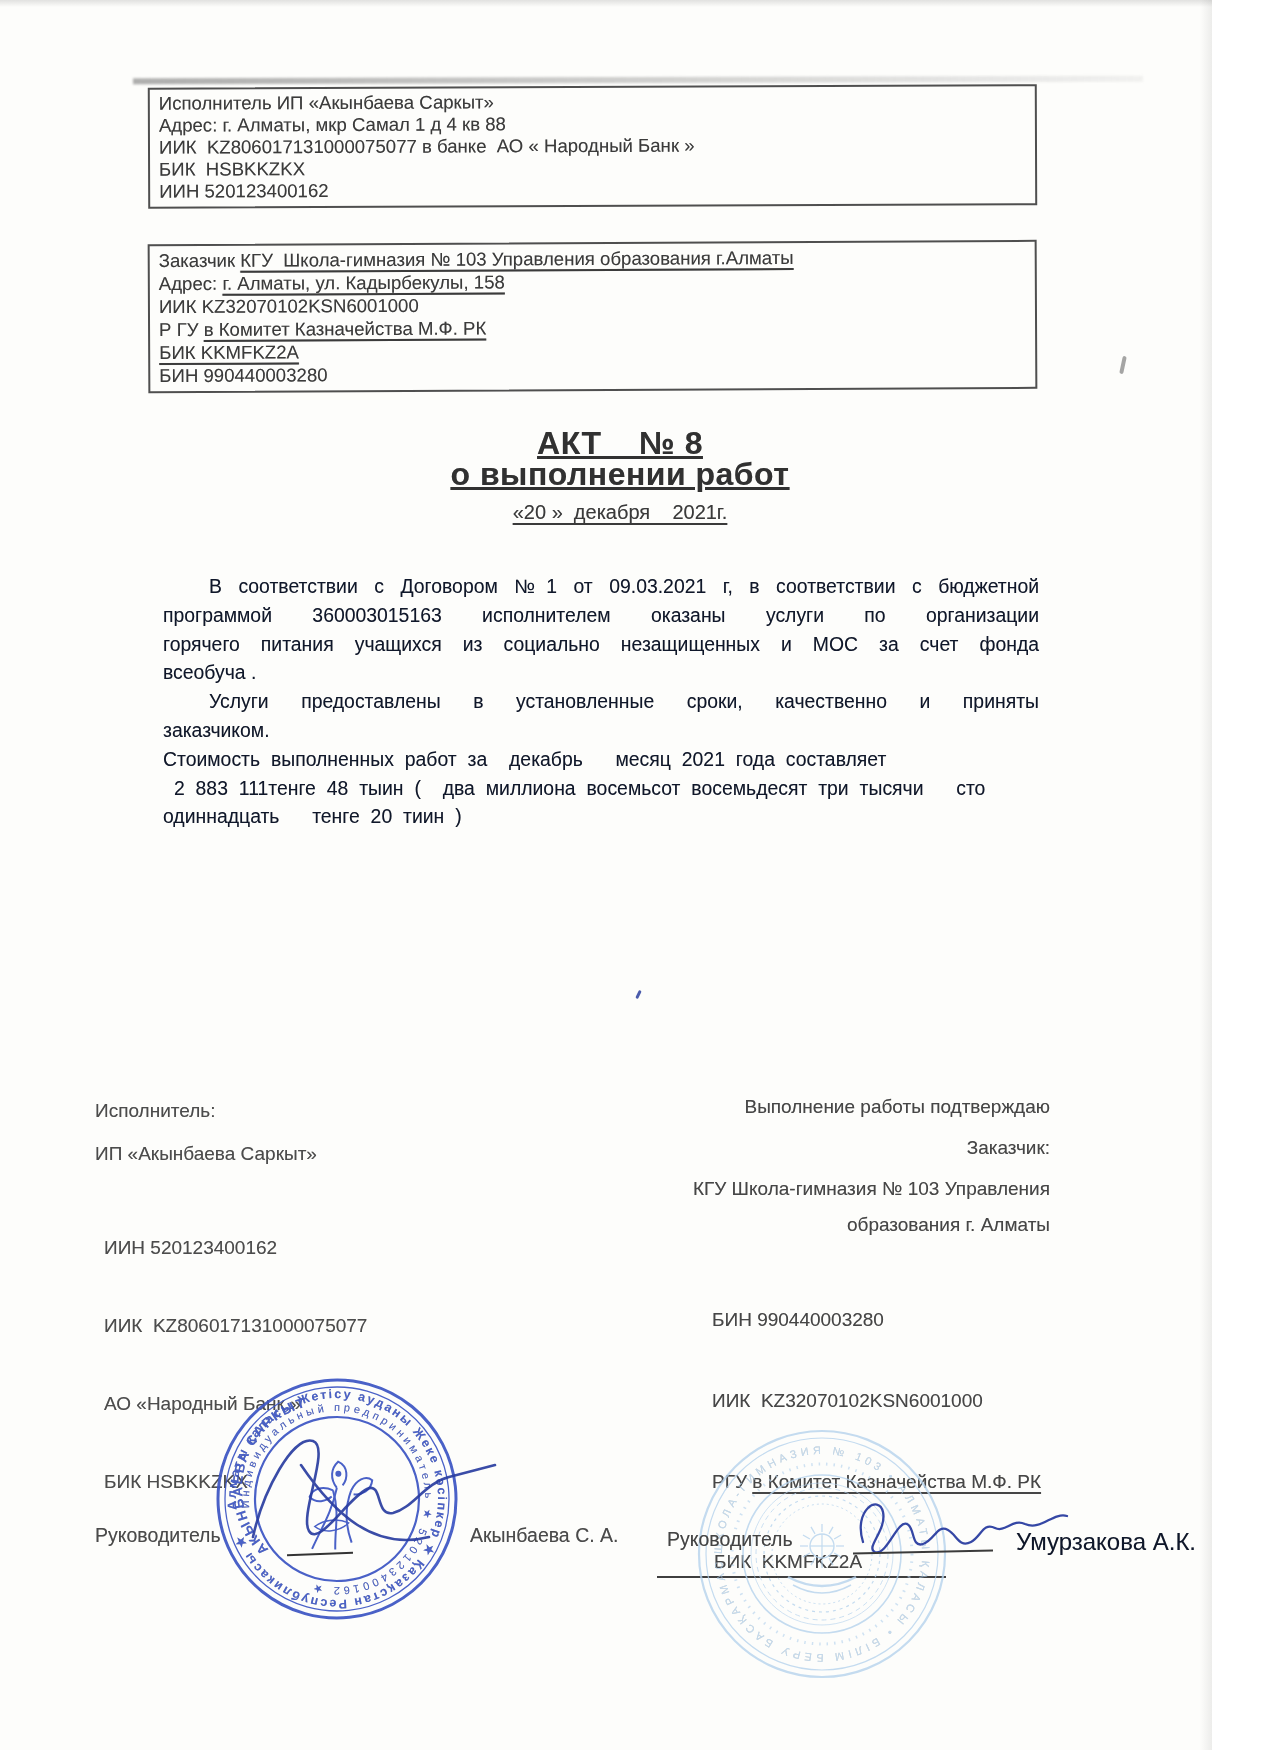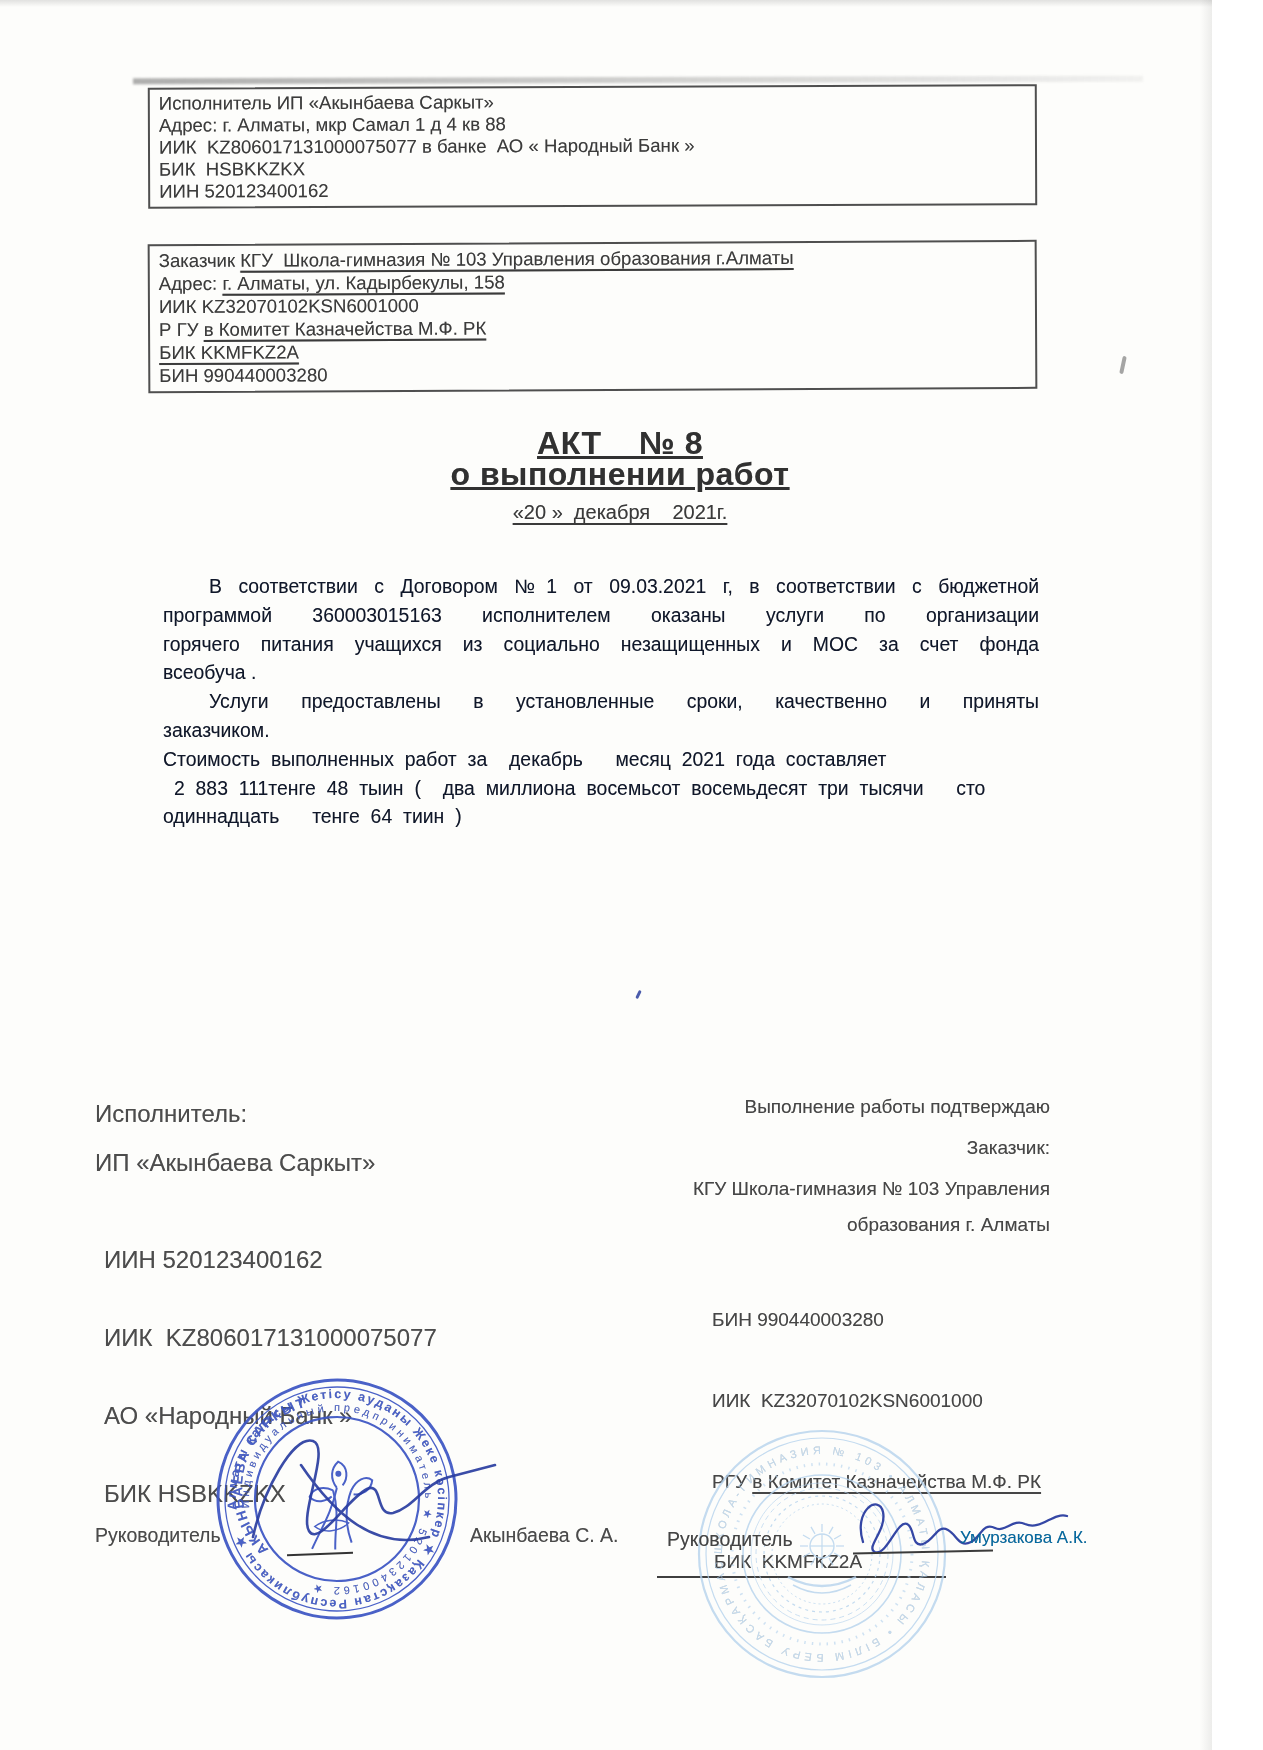--- a/index.html
+++ b/index.html
@@ -36,40 +36,40 @@
 
   
   .body-text{position:absolute;left:163px;top:572px;width:876px;font-size:19.4px;
     line-height:28.8px;color:#0f172a;}
   .jline{text-align:justify;text-align-last:justify;}
   .lline{white-space:pre-wrap;}
   .ind{text-indent:46px;}
   .wsp{word-spacing:5.5px;}
 
   
-  .col-exec{position:absolute;left:95px;top:1100px;font-size:24px;color:#4c4c4c;}
+  .col-exec{position:absolute;left:95px;top:1100px;font-size:19px;color:#4c4c4c;}
   .ce-title{margin-bottom:21px;}
   .ce-name{margin-bottom:18px;}
   .ce-detail{padding-left:9px;line-height:26px;white-space:pre-wrap;}
 
   .col-cust{position:absolute;left:588px;top:1096px;width:462px;font-size:19px;color:#464646;}
   .cc-center{text-align:right;}
   .cc-confirm{margin-bottom:19px;}
   .cc-title{margin-bottom:19px;}
   .cc-n1{margin-bottom:14px;}
   .cc-n2{margin-bottom:16px;}
   .cc-detail{padding-left:124px;line-height:27px;white-space:pre-wrap;}
   .cc-bik{margin-left:69px;margin-top:2px;width:232px;padding-left:57px;padding-bottom:3px;
     border-bottom:2px solid #3f3f3f;white-space:pre;}
 
   
   .sig-label-l{position:absolute;left:95px;top:1524px;font-size:19.5px;color:#4a4a4a;}
   .sig-name-l{position:absolute;left:470px;top:1524px;font-size:19.5px;color:#4a4a4a;}
   .sig-label-r{position:absolute;left:667px;top:1528px;font-size:19.5px;color:#444;}
-  .sig-name-r{position:absolute;left:960px;top:1528px;font-size:17px;color:#0369a1;}
+  .sig-name-r{position:absolute;left:1016px;top:1528px;font-size:24px;color:#0f172a;}
   .sig-underline-r{position:absolute;left:853px;top:1551px;width:140px;height:2px;background:#3b3b3b;transform:rotate(-1.2deg);}
   .sig-shortline-l{position:absolute;left:287px;top:1553px;width:66px;height:2px;background:#333;transform:rotate(-2deg);}
 
   
   .stampL{position:absolute;left:212px;top:1374px;width:250px;height:250px;transform:rotate(-6deg);opacity:.93;}
   .sigL{position:absolute;left:205px;top:1395px;width:310px;height:200px;}
   .stampR{position:absolute;left:693px;top:1425px;width:258px;height:258px;opacity:.8;}
   .sigR{position:absolute;left:845px;top:1490px;width:235px;height:70px;}
 </style>
 </head>
@@ -108,21 +108,21 @@
 
   <div class="body-text">
     <div class="jline ind">В соответствии с Договором №1 от 09.03.2021 г, в соответствии с бюджетной</div>
     <div class="jline">программой 360003015163 исполнителем оказаны услуги по организации</div>
     <div class="jline">горячего питания учащихся из социально незащищенных и МОС за счет фонда</div>
     <div class="lline">всеобуча .</div>
     <div class="jline ind">Услуги предоставлены в установленные сроки, качественно и приняты</div>
     <div class="lline">заказчиком.</div>
     <div class="lline wsp">Стоимость выполненных работ за  декабрь   месяц 2021 года составляет</div>
     <div class="lline wsp"> 2 883 111тенге 48 тыин (  два миллиона восемьсот восемьдесят три тысячи   сто</div>
-    <div class="lline wsp">одиннадцать   тенге 64 тиин )</div>
+    <div class="lline wsp">одиннадцать   тенге 20 тиин )</div>
   </div>
 
   <div class="col-exec">
     <div class="ce-title">Исполнитель:</div>
     <div class="ce-name">ИП «Акынбаева Саркыт»</div>
     <div class="ce-detail">
       <div>ИИН 520123400162</div>
       <div>ИИК  KZ806017131000075077</div>
       <div>АО «Народный Банк »</div>
       <div>БИК HSBKKZKX</div>

